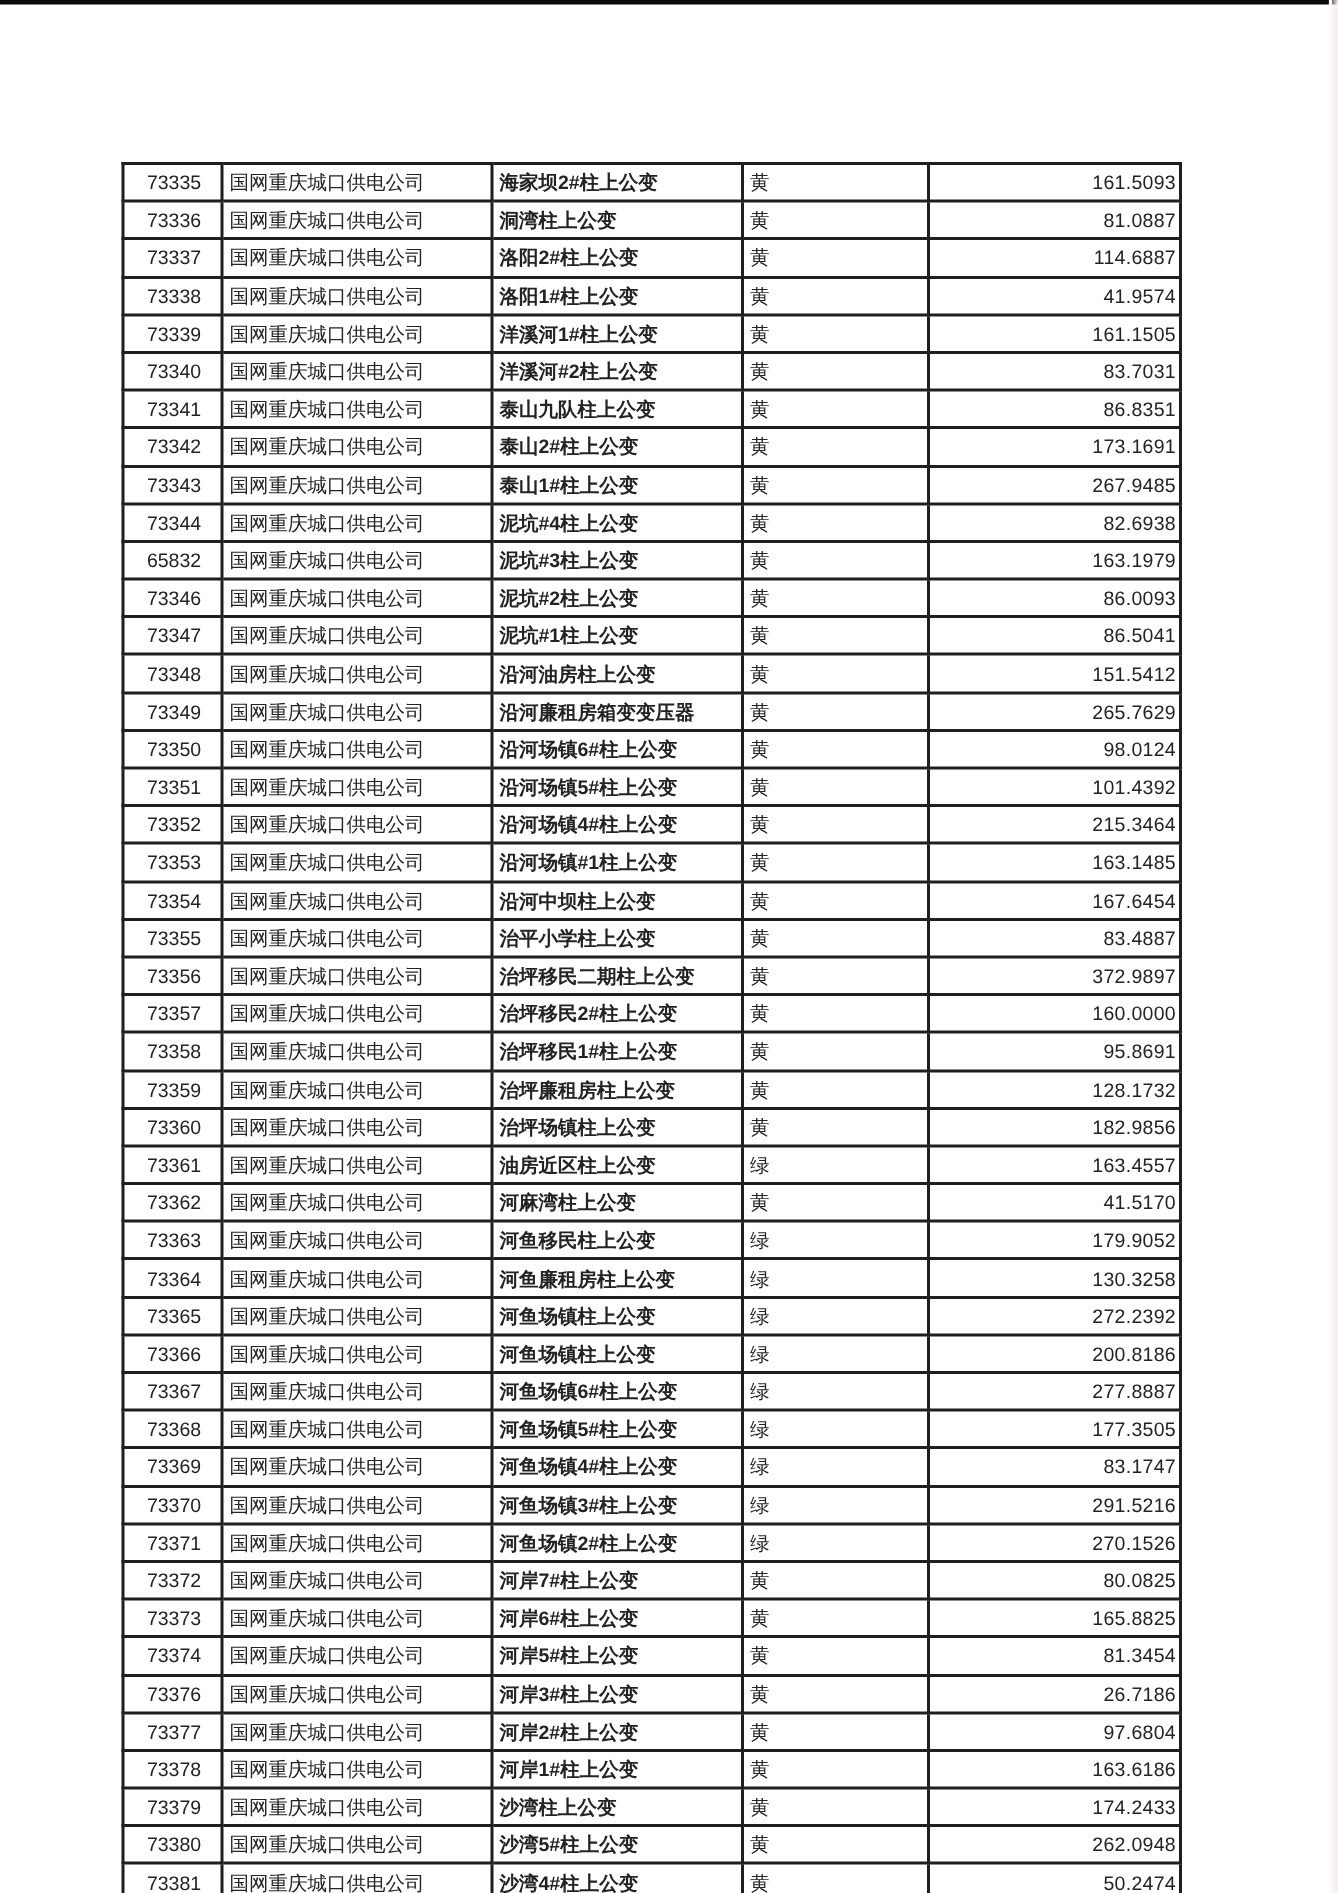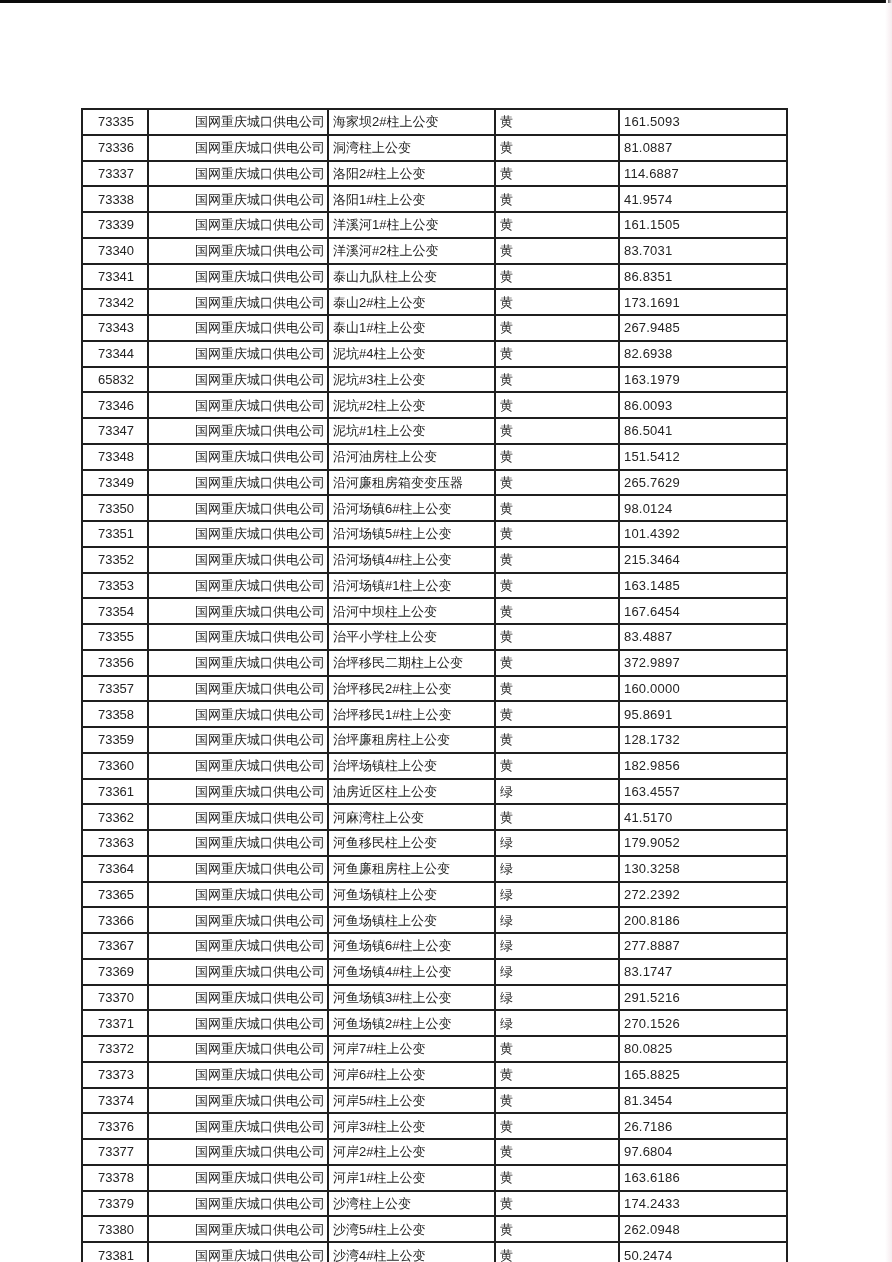--- a/index.html
+++ b/index.html
@@ -44,24 +44,24 @@
     border:2px solid var(--border);
     font-size:13px;
     line-height:1;
     color:var(--text);
     padding:0 2px 0 4px;
     white-space:nowrap;
     overflow:hidden;
     vertical-align:middle;
   }
   td.c-id{text-align:center;padding:0;font-size:13px;}
-  td.c-company{text-align:right;}
-  td.c-name{text-align:left;}
+  td.c-company{text-align:left;}
+  td.c-name{text-align:left;font-weight:bold;}
   td.c-status{text-align:left;}
-  td.c-value{text-align:left;padding:0;letter-spacing:0.2px;}
+  td.c-value{text-align:right;padding:0;letter-spacing:0.2px;}
 </style>
 </head>
 <body>
 
 <div class="page">
   <div class="top-rule"></div>
   <div class="corner-mark"></div>
   <div class="edge-band"></div>
 
   <table class="data">
@@ -298,20 +298,27 @@
           <td class="c-value">200.8186</td>
         </tr>
         <tr>
           <td class="c-id">73367</td>
           <td class="c-company">国网重庆城口供电公司</td>
           <td class="c-name">河鱼场镇6#柱上公变</td>
           <td class="c-status">绿</td>
           <td class="c-value">277.8887</td>
         </tr>
         <tr>
+          <td class="c-id">73368</td>
+          <td class="c-company">国网重庆城口供电公司</td>
+          <td class="c-name">河鱼场镇5#柱上公变</td>
+          <td class="c-status">绿</td>
+          <td class="c-value">177.3505</td>
+        </tr>
+        <tr>
           <td class="c-id">73369</td>
           <td class="c-company">国网重庆城口供电公司</td>
           <td class="c-name">河鱼场镇4#柱上公变</td>
           <td class="c-status">绿</td>
           <td class="c-value">83.1747</td>
         </tr>
         <tr>
           <td class="c-id">73370</td>
           <td class="c-company">国网重庆城口供电公司</td>
           <td class="c-name">河鱼场镇3#柱上公变</td>

